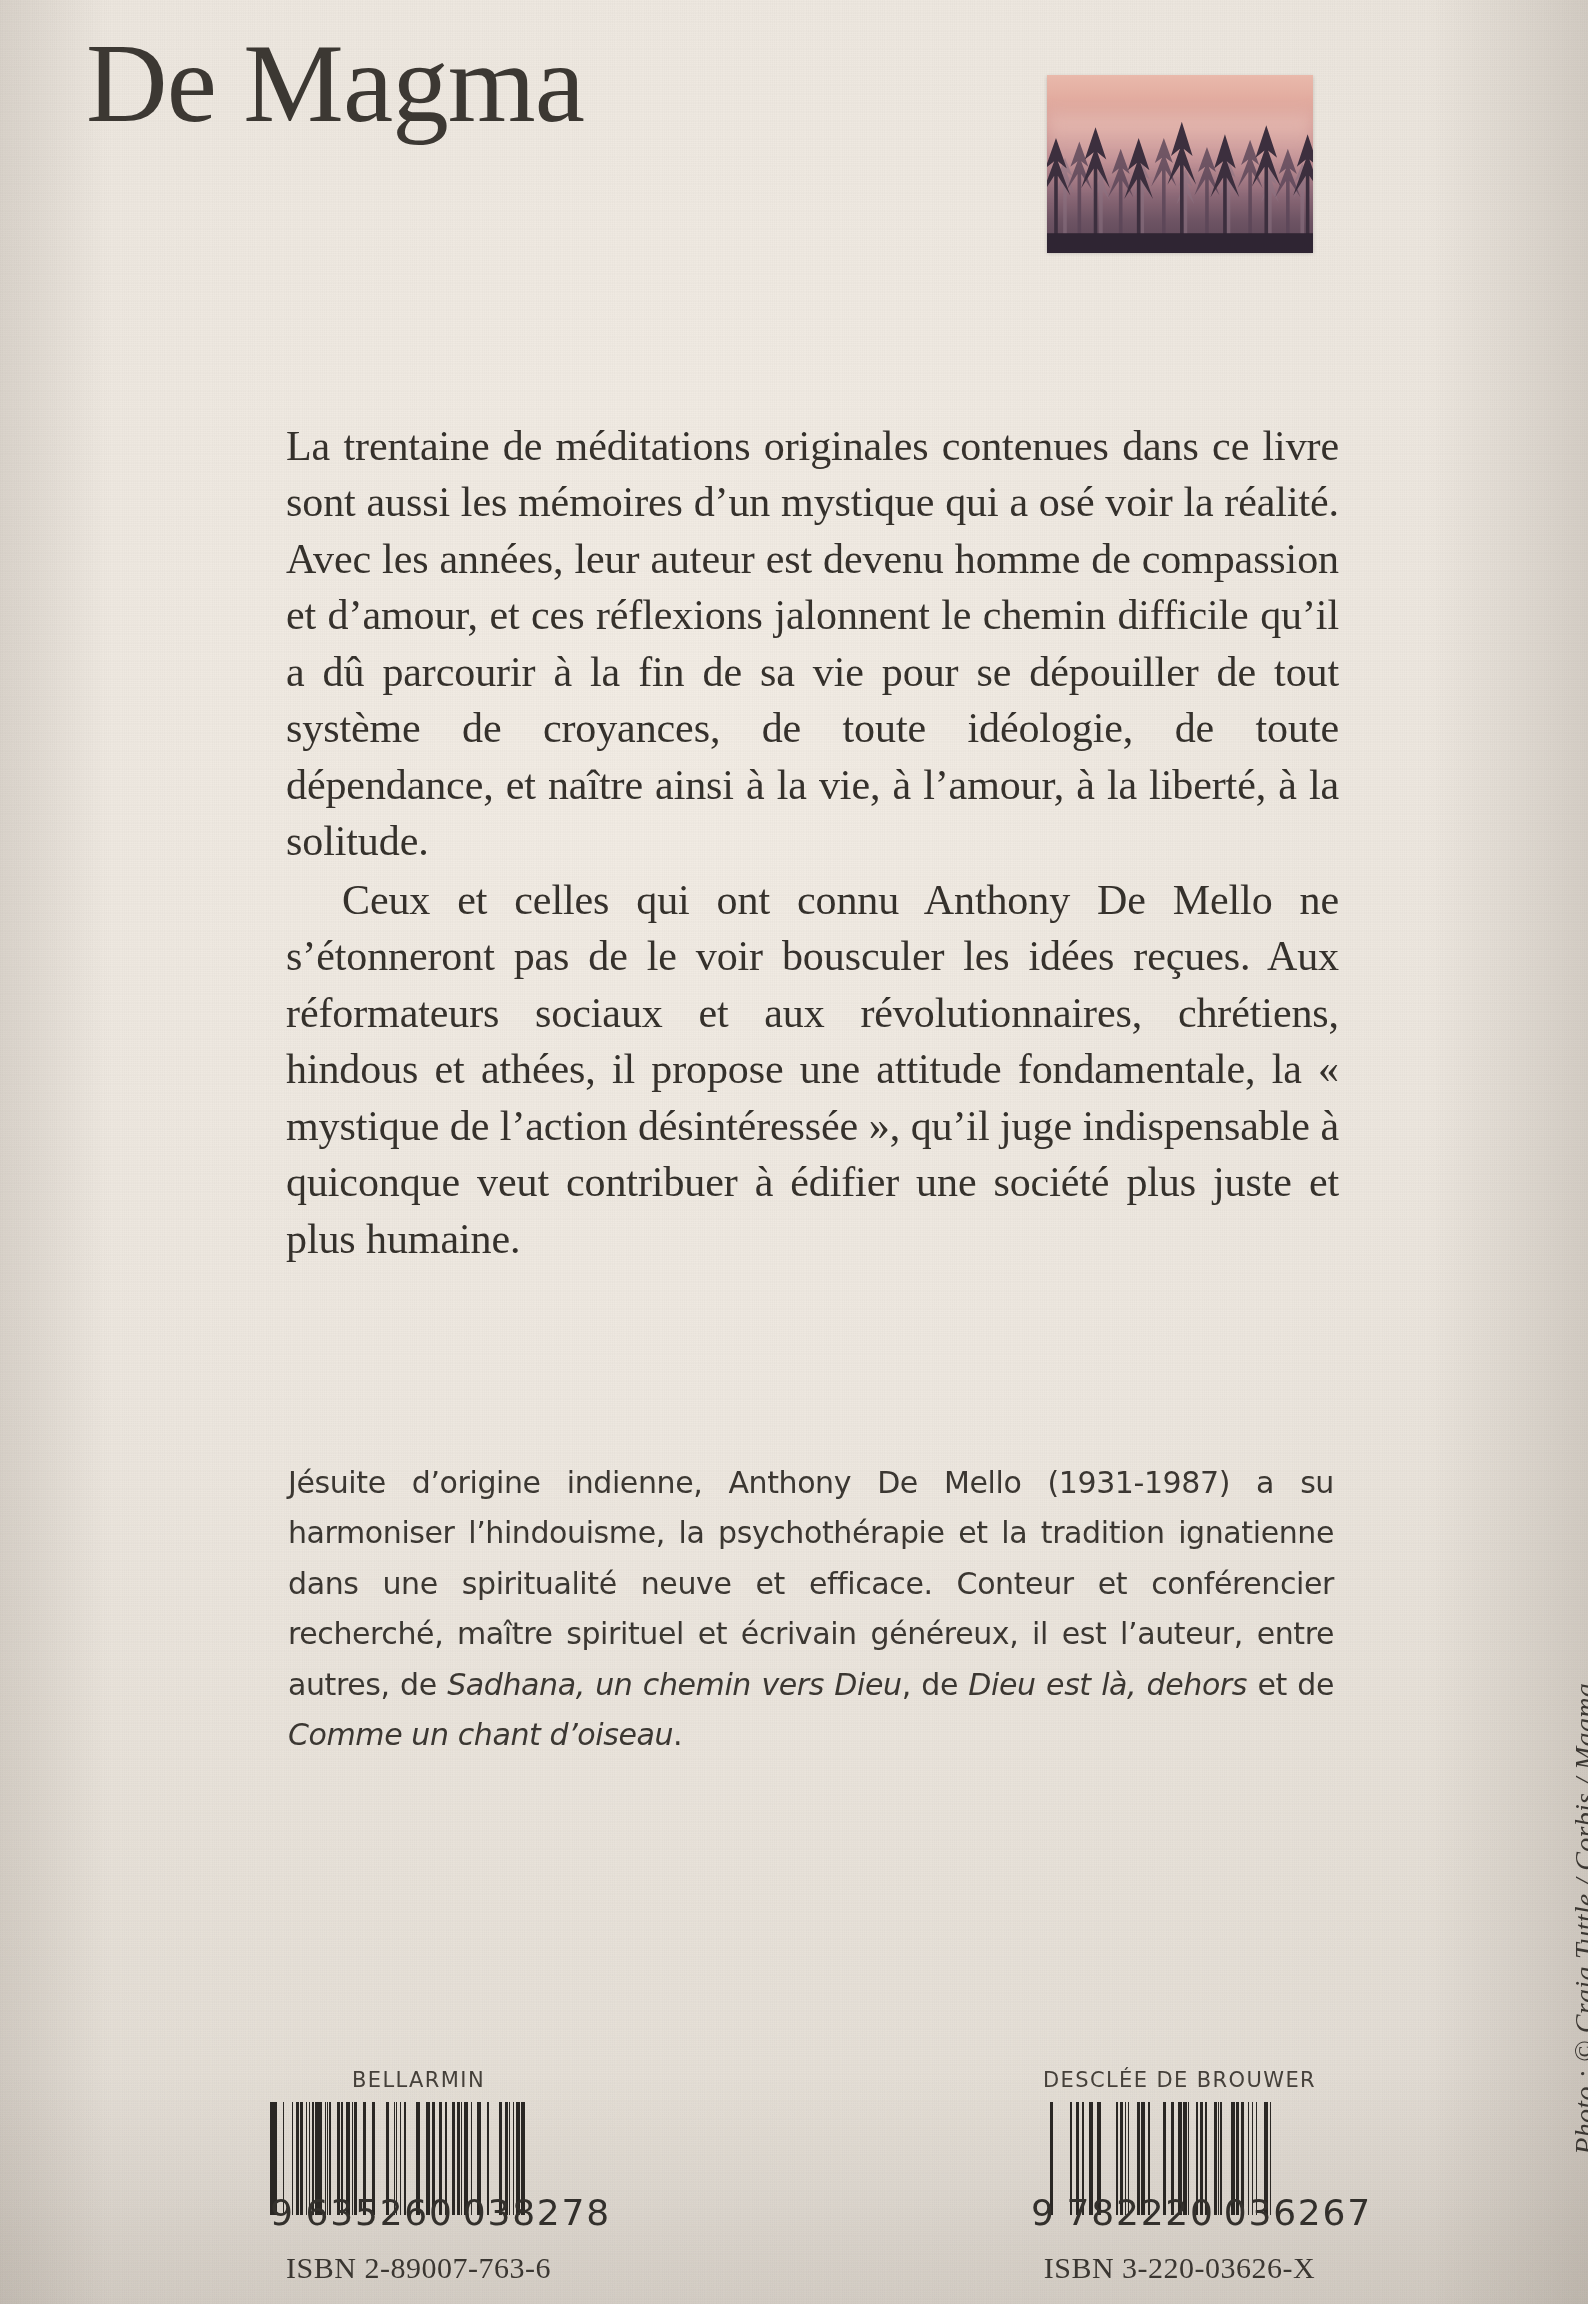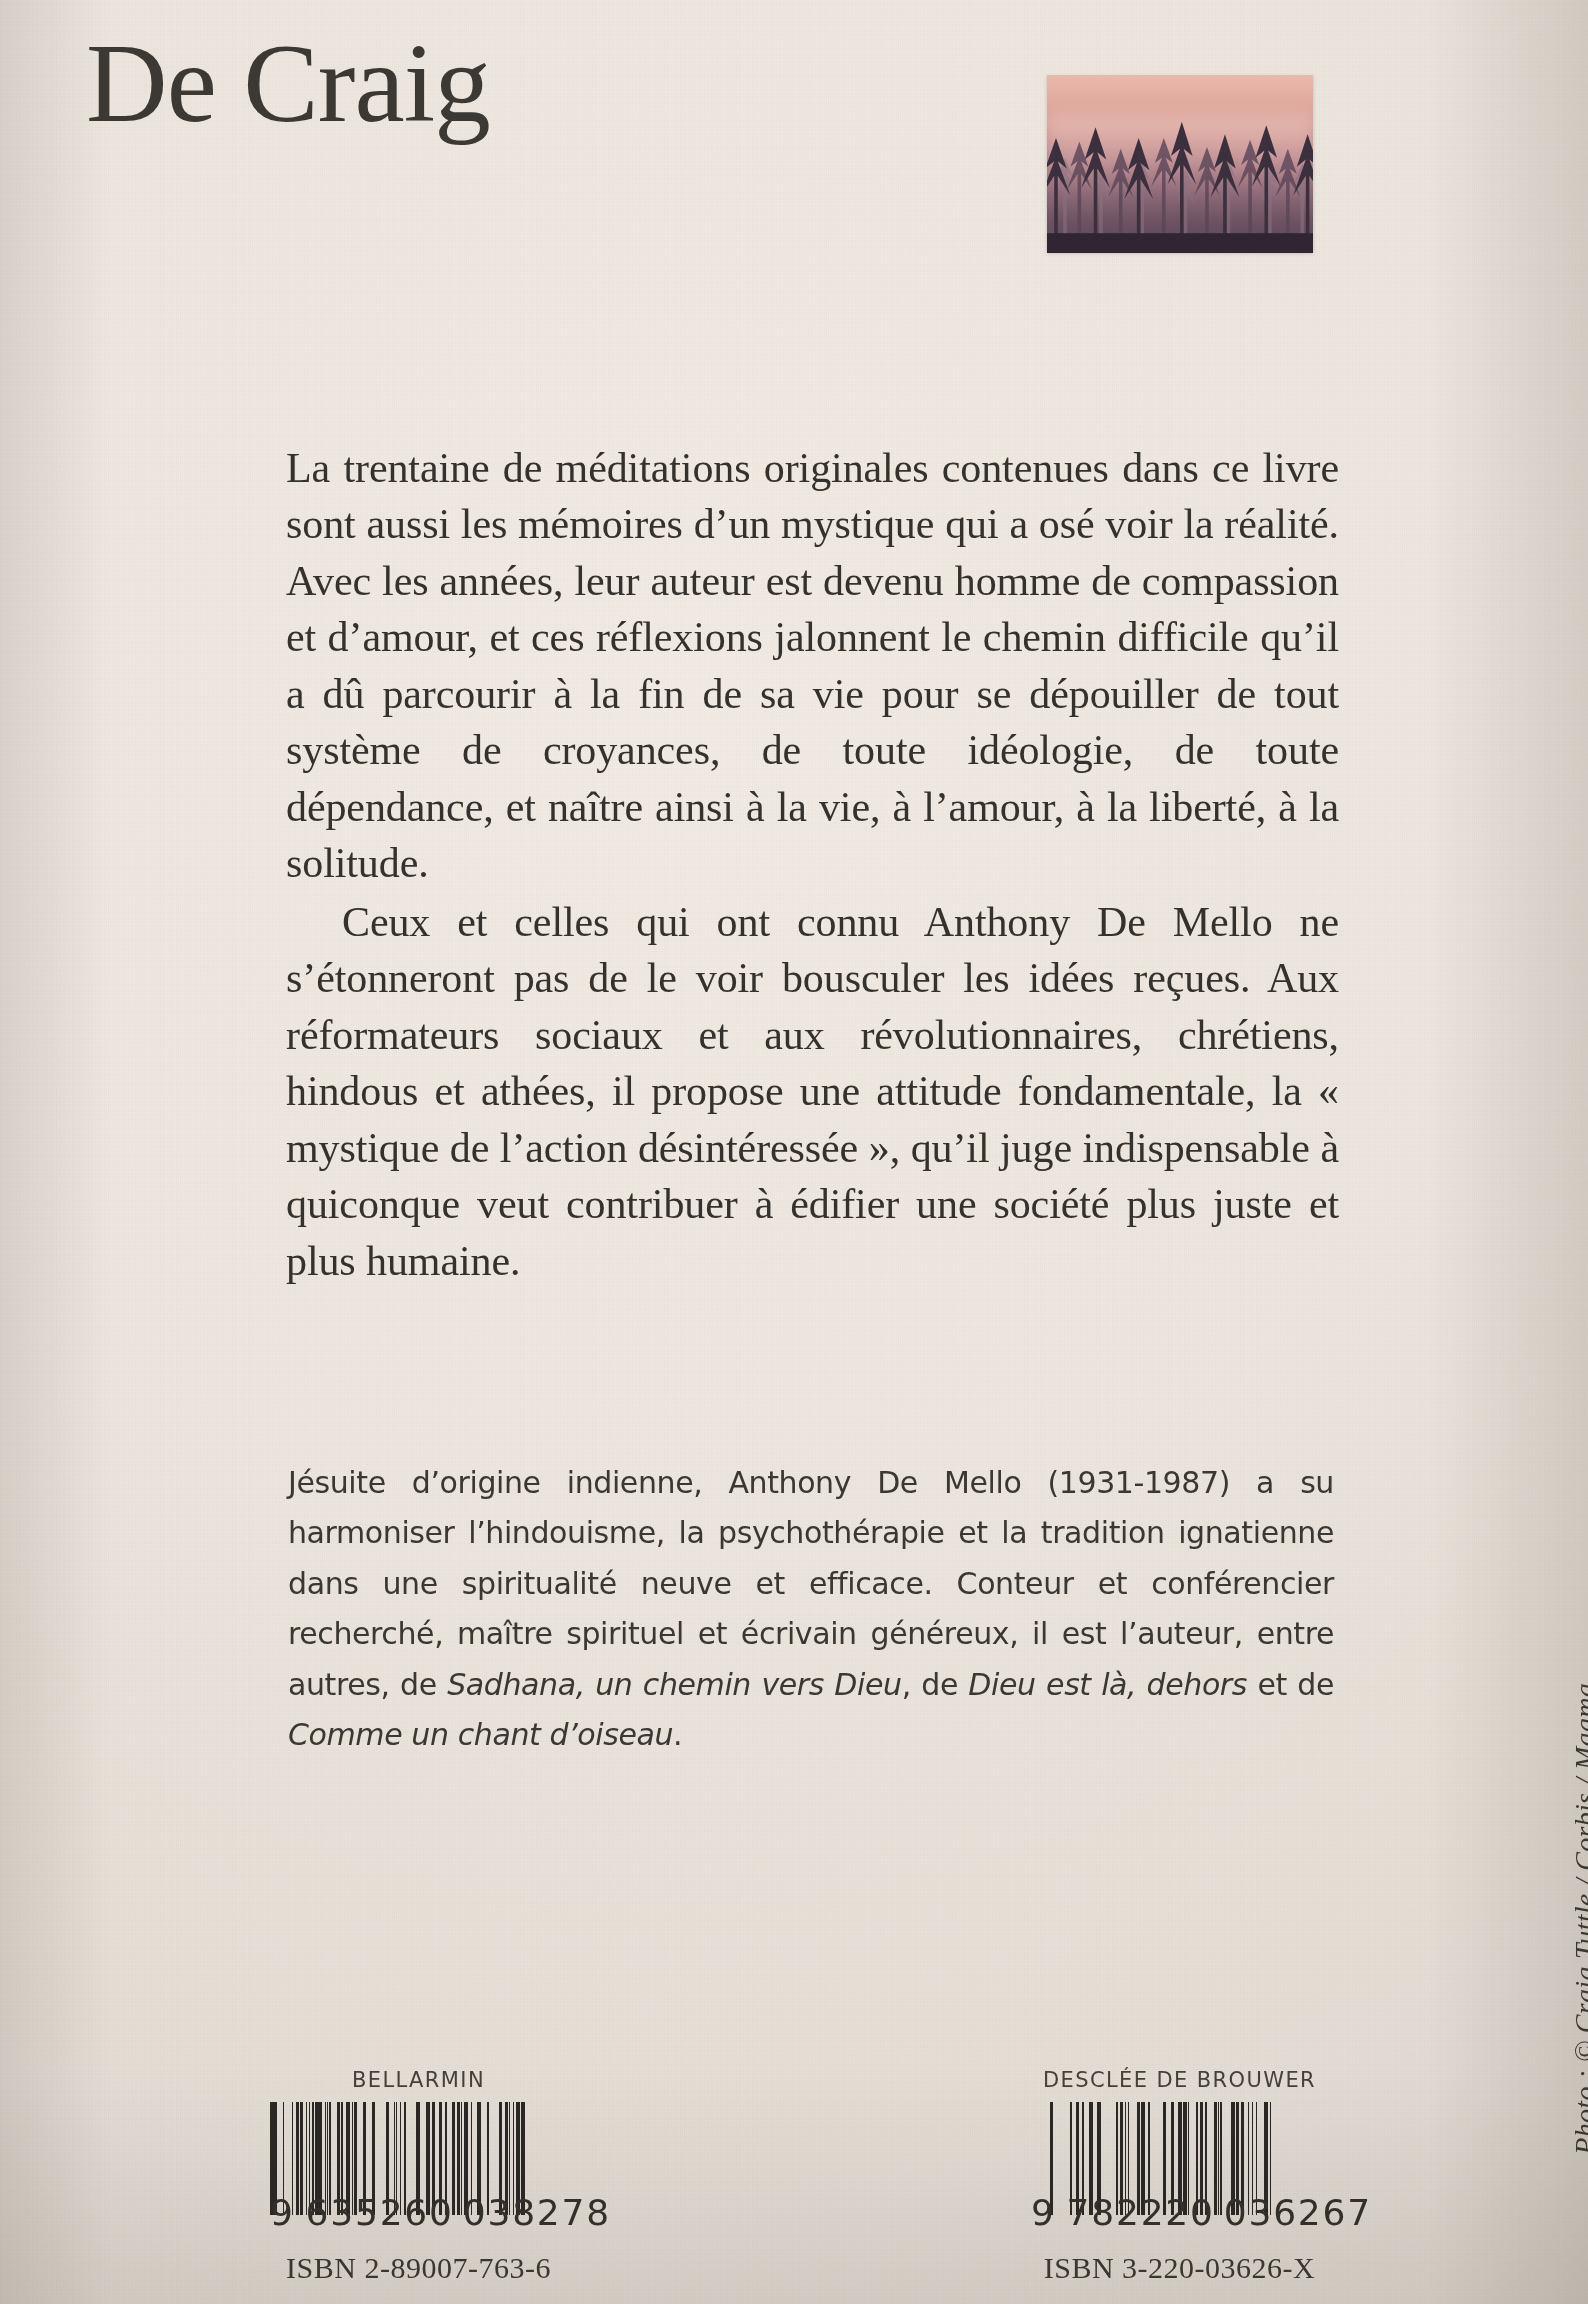--- a/index.html
+++ b/index.html
@@ -84,21 +84,21 @@
   
   #title {
     position:absolute; left:290px; top:306px;
     font-size:45px; font-weight:bold;
     letter-spacing:0.4px;
     color:#6a5e56;
   }
 
   
   #body {
-    position:absolute; left:286px; top:440px; width:1053px;
+    position:absolute; left:286px; top:418px; width:1053px;
     font-size:42px; line-height:1.345;
     color:#35312c;
     text-align:justify;
     text-justify:inter-word;
     letter-spacing:-0.1px;
   }
   #body p { text-indent:0; }
   #body p + p { text-indent:56px; margin-top:1.8px; }
 
   
@@ -161,21 +161,21 @@
 <body>
 
 <div id="page">
 
   <div id="grain"></div>
   <div id="shade-left"></div>
   <div id="shade-right"></div>
   <div id="shade-bottom"></div>
 
   <div id="author">
-    <div id="author-last">De Craig</div>
+    <div id="author-last">De Magma</div>
   </div>
 
   <div id="thumb">
     <div class="sky"></div>
     <div class="haze"></div>
     <svg class="trees" viewBox="0 0 296 198" preserveAspectRatio="none">
       <g fill="#8c7382" opacity="0.55">
         <path d="M18 198 L18 120 L10 132 L18 108 L12 112 L20 92 L28 112 L22 108 L30 132 L22 120 L22 198 Z"></path>
         <path d="M58 198 L58 128 L50 140 L58 116 L52 120 L60 100 L68 120 L62 116 L70 140 L62 128 L62 198 Z"></path>
         <path d="M104 198 L104 124 L96 136 L104 112 L98 116 L106 96 L114 116 L108 112 L116 136 L108 124 L108 198 Z"></path>

